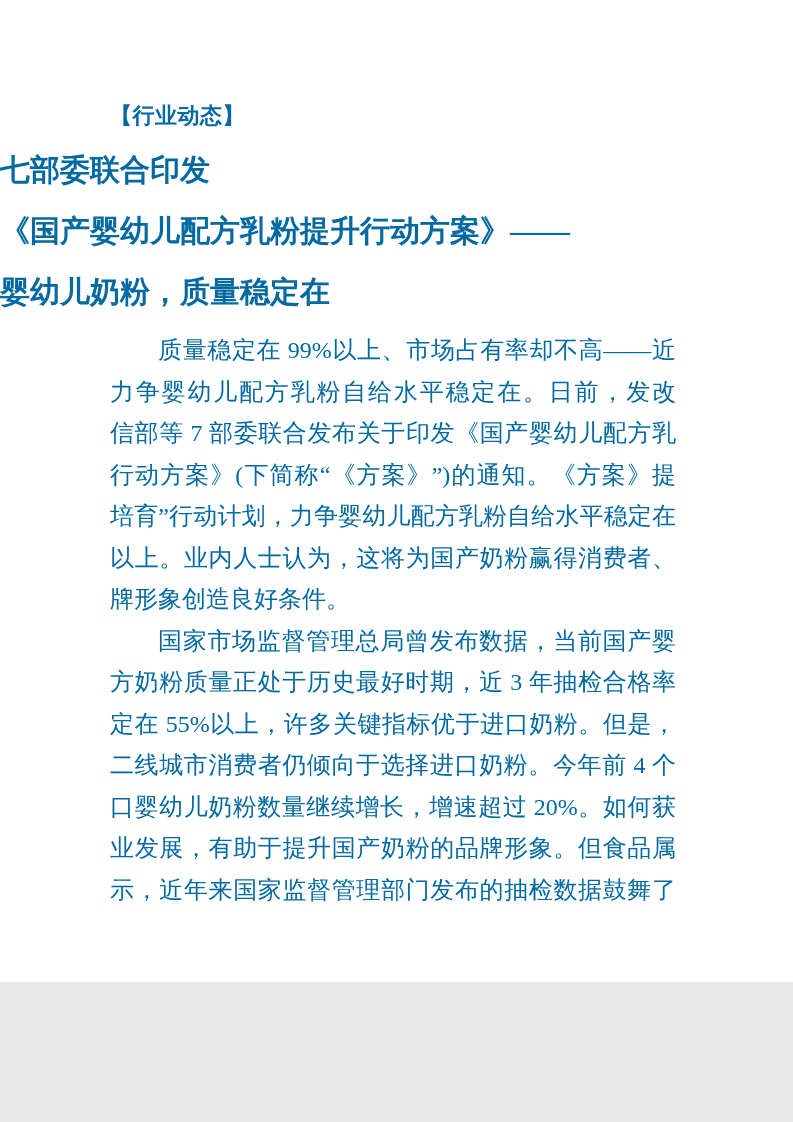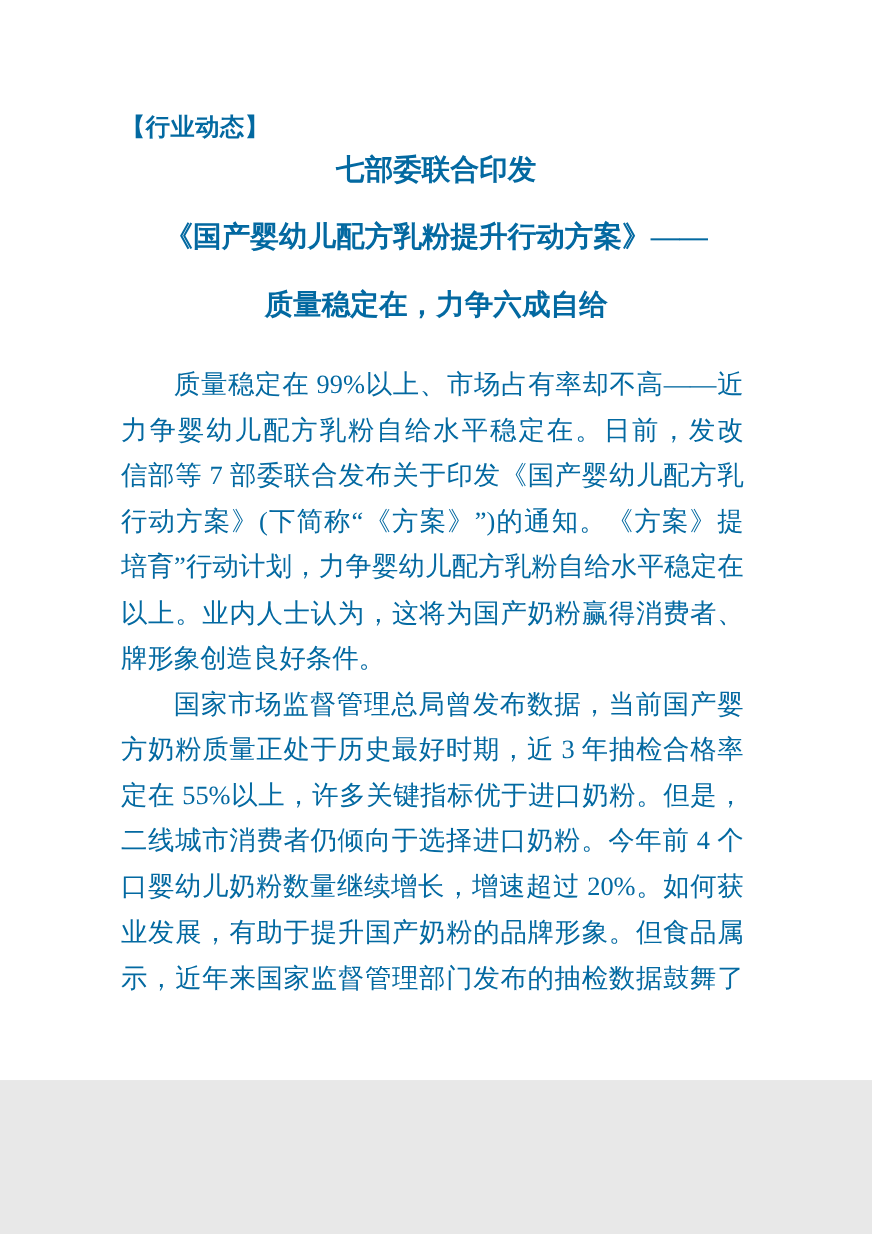--- a/index.html
+++ b/index.html
@@ -24,24 +24,24 @@
     font-family: "Liberation Sans", "DejaVu Sans", sans-serif;
     font-weight: 700;
     font-size: 22px;
     line-height: 28px;
     letter-spacing: 0.5px;
   }
   .title-block {
     position: absolute;
     left: 0;
     right: 0;
-    top: 124px;
-    text-align: center;
+    top: 139px;
+    text-align: left;
     font-weight: 700;
-    font-size: 26px;
+    font-size: 30px;
   }
   .title-line {
     height: 61px;
     line-height: 61px;
     white-space: nowrap;
   }
   .body-block {
     position: absolute;
     left: 110px;
     top: 330px;
@@ -75,21 +75,21 @@
 </head>
 <body>
 
 <div class="page">
 
   <div class="section-tag">【行业动态】</div>
 
   <div class="title-block">
     <div class="title-line">七部委联合印发</div>
     <div class="title-line">《国产婴幼儿配方乳粉提升行动方案》——</div>
-    <div class="title-line">质量稳定在，力争六成自给</div>
+    <div class="title-line">婴幼儿奶粉，质量稳定在</div>
   </div>
 
   <div class="body-block" id="body-block">
       <div>
         <div class="body-line first">质量稳定在 99%以上、市场占有率却不高——近年来国</div>
         <div class="body-line">力争婴幼儿配方乳粉自给水平稳定在。日前，发改委、工</div>
         <div class="body-line">信部等 7 部委联合发布关于印发《国产婴幼儿配方乳粉提升</div>
         <div class="body-line">行动方案》(下简称“《方案》”)的通知。《方案》提出，</div>
         <div class="body-line">培育”行动计划，力争婴幼儿配方乳粉自给水平稳定在 60%</div>
         <div class="body-line">以上。业内人士认为，这将为国产奶粉赢得消费者、提升品</div>

